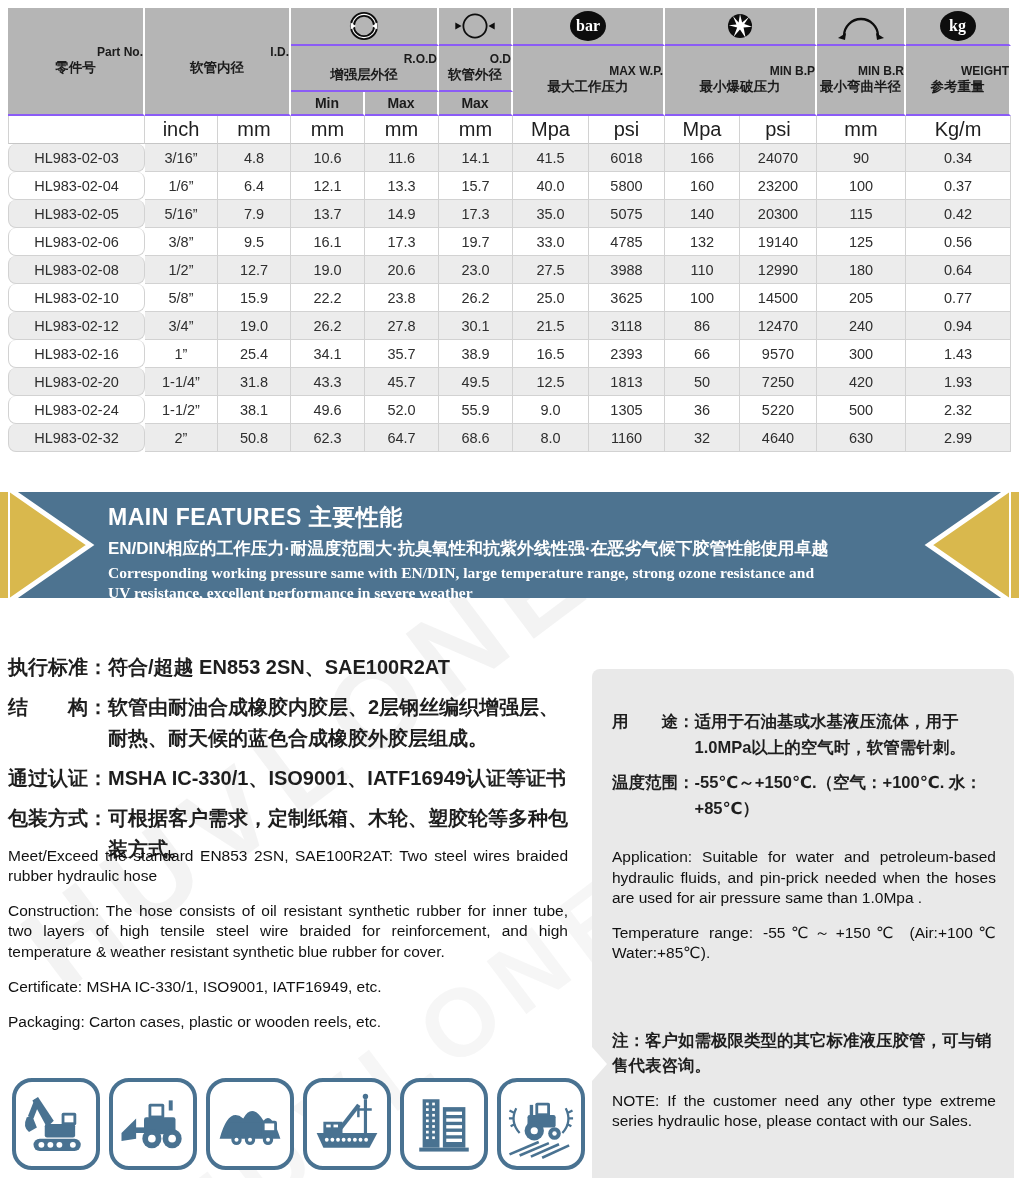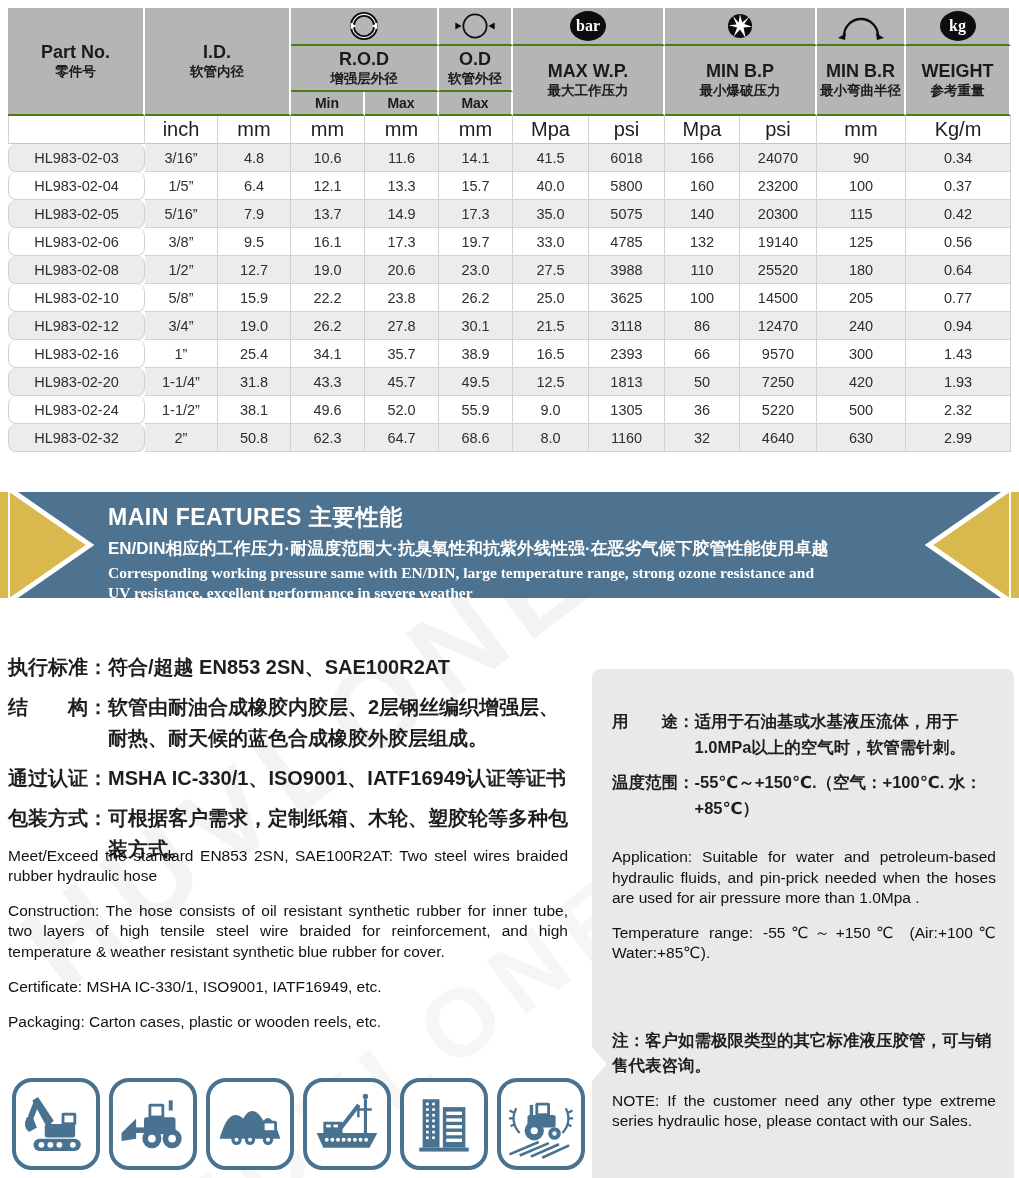--- a/index.html
+++ b/index.html
@@ -33,27 +33,27 @@
   }
   #wm1{left:-30px;top:690px;}
   #wm2{left:120px;top:1010px;font-size:96px;color:rgba(140,140,140,0.08);}
   
   .spec-table-wrap{position:absolute;left:8px;top:8px;width:1003px;z-index:2;}
   table{width:1003px;border-collapse:separate;border-spacing:0;table-layout:fixed;}
   th,td{box-sizing:border-box;vertical-align:middle;text-align:center;}
   thead th{
     background:var(--header-gray);
     border-right:2px solid #fff;
-    border-bottom:2px solid #4d7c0f;
+    border-bottom:2px solid #8b5cf6;
     font-weight:700;color:#1b1b1b;
   }
   tr.icons-row th{height:38px;}
   tr.label-row th{height:46px;}
   tr.minmax-row th{height:24px;font-size:14px;margin-top:17px;}
-  .h-en{font-size:18px;line-height:1.25;}
+  .h-en{font-size:12px;line-height:1.25;text-align:right;}
   .h-zh{font-size:13.5px;line-height:1.25;font-weight:600;}
   tr.units-row td{
     height:28px;background:#fff;font-size:20px;
     border-right:1px solid var(--line);
     border-bottom:1px solid #c6c6c6;
   }
   tr.units-row td.first{border-left:1px solid var(--line);}
   tbody td{
     height:28px;font-size:14.5px;color:#2e2e2e;
     border-right:1px solid var(--line);
@@ -245,21 +245,21 @@
           <td>14.1</td>
           <td>41.5</td>
           <td>6018</td>
           <td>166</td>
           <td>24070</td>
           <td>90</td>
           <td>0.34</td>
         </tr>
         <tr>
           <td>HL983-02-04</td>
-          <td>1/5”</td>
+          <td>1/6”</td>
           <td>6.4</td>
           <td>12.1</td>
           <td>13.3</td>
           <td>15.7</td>
           <td>40.0</td>
           <td>5800</td>
           <td>160</td>
           <td>23200</td>
           <td>100</td>
           <td>0.37</td>
@@ -295,21 +295,21 @@
         <tr>
           <td>HL983-02-08</td>
           <td>1/2”</td>
           <td>12.7</td>
           <td>19.0</td>
           <td>20.6</td>
           <td>23.0</td>
           <td>27.5</td>
           <td>3988</td>
           <td>110</td>
-          <td>25520</td>
+          <td>12990</td>
           <td>180</td>
           <td>0.64</td>
         </tr>
         <tr>
           <td>HL983-02-10</td>
           <td>5/8”</td>
           <td>15.9</td>
           <td>22.2</td>
           <td>23.8</td>
           <td>26.2</td>
@@ -439,21 +439,21 @@
 <div class="panel">
   <div class="panel-notch"></div>
   <div class="spec-item">
     <span class="spec-label">用　　途：</span>
     <span class="spec-text">适用于石油基或水基液压流体，用于1.0MPa以上的空气时，软管需针刺。</span>
   </div>
   <div class="spec-item">
     <span class="spec-label">温度范围：</span>
     <span class="spec-text">-55℃～+150℃.（空气：+100℃. 水：+85℃）</span>
   </div>
-  <p class="panel-en" id="app-para">Application: Suitable for water and petroleum-based hydraulic fluids, and pin-prick needed when the hoses are used for air pressure more than 1.0Mpa .</p>
+  <p class="panel-en" id="app-para">Application: Suitable for water and petroleum-based hydraulic fluids, and pin-prick needed when the hoses are used for air pressure same than 1.0Mpa .</p>
   <p class="panel-en" id="temp-para">Temperature range: -55℃～+150℃ (Air:+100℃ Water:+85℃).</p>
   <p id="note-zh">注：客户如需极限类型的其它标准液压胶管，可与销售代表咨询。</p>
   <p class="panel-en" id="note-en">NOTE: If the customer need any other type extreme series hydraulic hose, please contact with our Sales.</p>
 </div>
 
 <div class="app-icons">
   <div class="app-icon">
     <svg viewBox="0 0 64 64" fill="currentColor">
       <rect x="12" y="45" width="42" height="11" rx="5.5"></rect>
       <circle cx="19" cy="50.5" r="2.6" fill="#fff"></circle>

